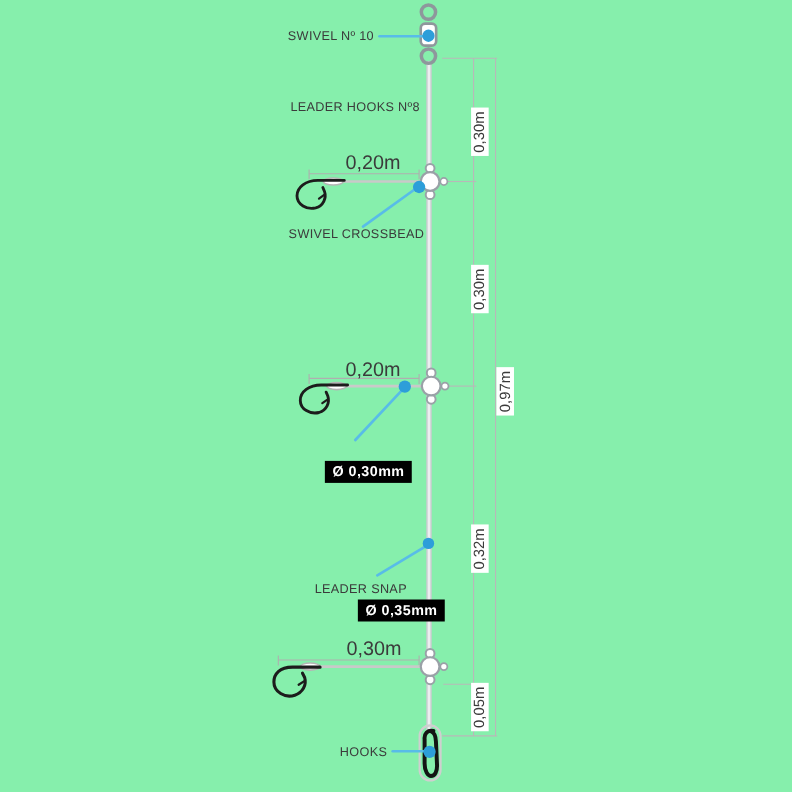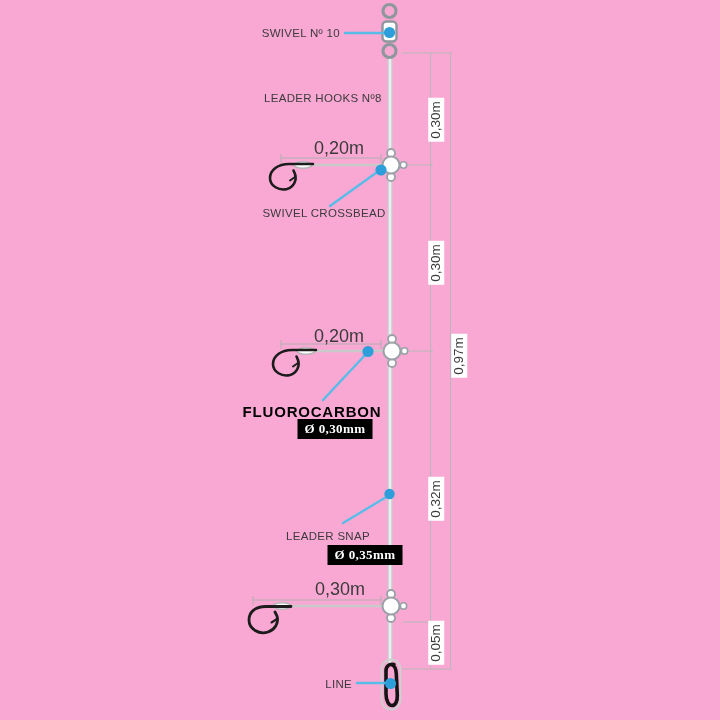--- a/index.html
+++ b/index.html
@@ -1,17 +1,17 @@
 <!DOCTYPE html>
 <html><head>
 <meta charset="utf-8">
 <style>
   html,body{margin:0;padding:0;background:#ffffff;}
   .canvas{
-    position:relative;width:720px;height:720px;background:#f9a8d4;
+    position:relative;width:720px;height:720px;background:#86efac;
     font-family:"Liberation Sans","DejaVu Sans",sans-serif;overflow:hidden;
   }
   .canvas svg{position:absolute;left:0;top:0;}
   .lbl{
     position:absolute;color:#3b3b3b;font-size:11.5px;letter-spacing:.3px;
     white-space:nowrap;line-height:1.1;
   }
   .ctr{transform:translateX(-50%);}
   .measure{
     position:absolute;color:#3b3b3b;font-size:18px;white-space:nowrap;
@@ -22,21 +22,21 @@
     background:#ffffff;padding:1px 3px;line-height:1;
     transform:translate(-50%,-50%) rotate(-90deg);
   }
   .fluoro{
     position:absolute;color:#000;font-weight:bold;font-size:15px;
     letter-spacing:.8px;white-space:nowrap;transform:translateX(-50%);line-height:1;
   }
   .badge{
     position:absolute;background:#000;color:#fff;font-size:13px;font-weight:600;
     letter-spacing:.4px;padding:3px 7px 4px;white-space:nowrap;
-    transform:translateX(-50%);line-height:1;font-family:Liberation Serif, serif;
+    transform:translateX(-50%);line-height:1;
   }
 </style>
 </head>
 <body>
 
 <div class="canvas">
 
   <svg width="720" height="720" viewBox="0 0 720 720">
 
     <g>
@@ -139,28 +139,27 @@
   </svg>
 
   <div class="lbl" style="right:380px;top:27px;">SWIVEL Nº 10</div>
   <div class="lbl" style="left:264px;top:92px;">LEADER HOOKS Nº8</div>
 
   <div class="measure" style="left:339px;top:139px;">0,20m</div>
   <div class="lbl ctr" style="left:324px;top:207px;">SWIVEL CROSSBEAD</div>
 
   <div class="measure" style="left:339px;top:327px;">0,20m</div>
 
-  <div class="fluoro" style="left:312px;top:404px;">FLUOROCARBON</div>
   <div class="badge" style="left:335px;top:419px;">Ø 0,30mm</div>
 
   <div class="lbl ctr" style="left:328px;top:530px;">LEADER SNAP</div>
   <div class="badge" style="left:333px;top:545px;margin-left:32px;">Ø 0,35mm</div>
 
   <div class="measure" style="left:340px;top:580px;">0,30m</div>
-  <div class="lbl" style="right:368px;top:678px;">LINE</div>
+  <div class="lbl" style="right:368px;top:678px;">HOOKS</div>
 
   <div class="dim" style="left:436px;top:120px;">0,30m</div>
   <div class="dim" style="left:436px;top:263px;">0,30m</div>
   <div class="dim" style="left:436px;top:499px;">0,32m</div>
   <div class="dim" style="left:436px;top:643px;">0,05m</div>
   <div class="dim" style="left:459px;top:356px;">0,97m</div>
 
 </div>
 
 </body></html>

